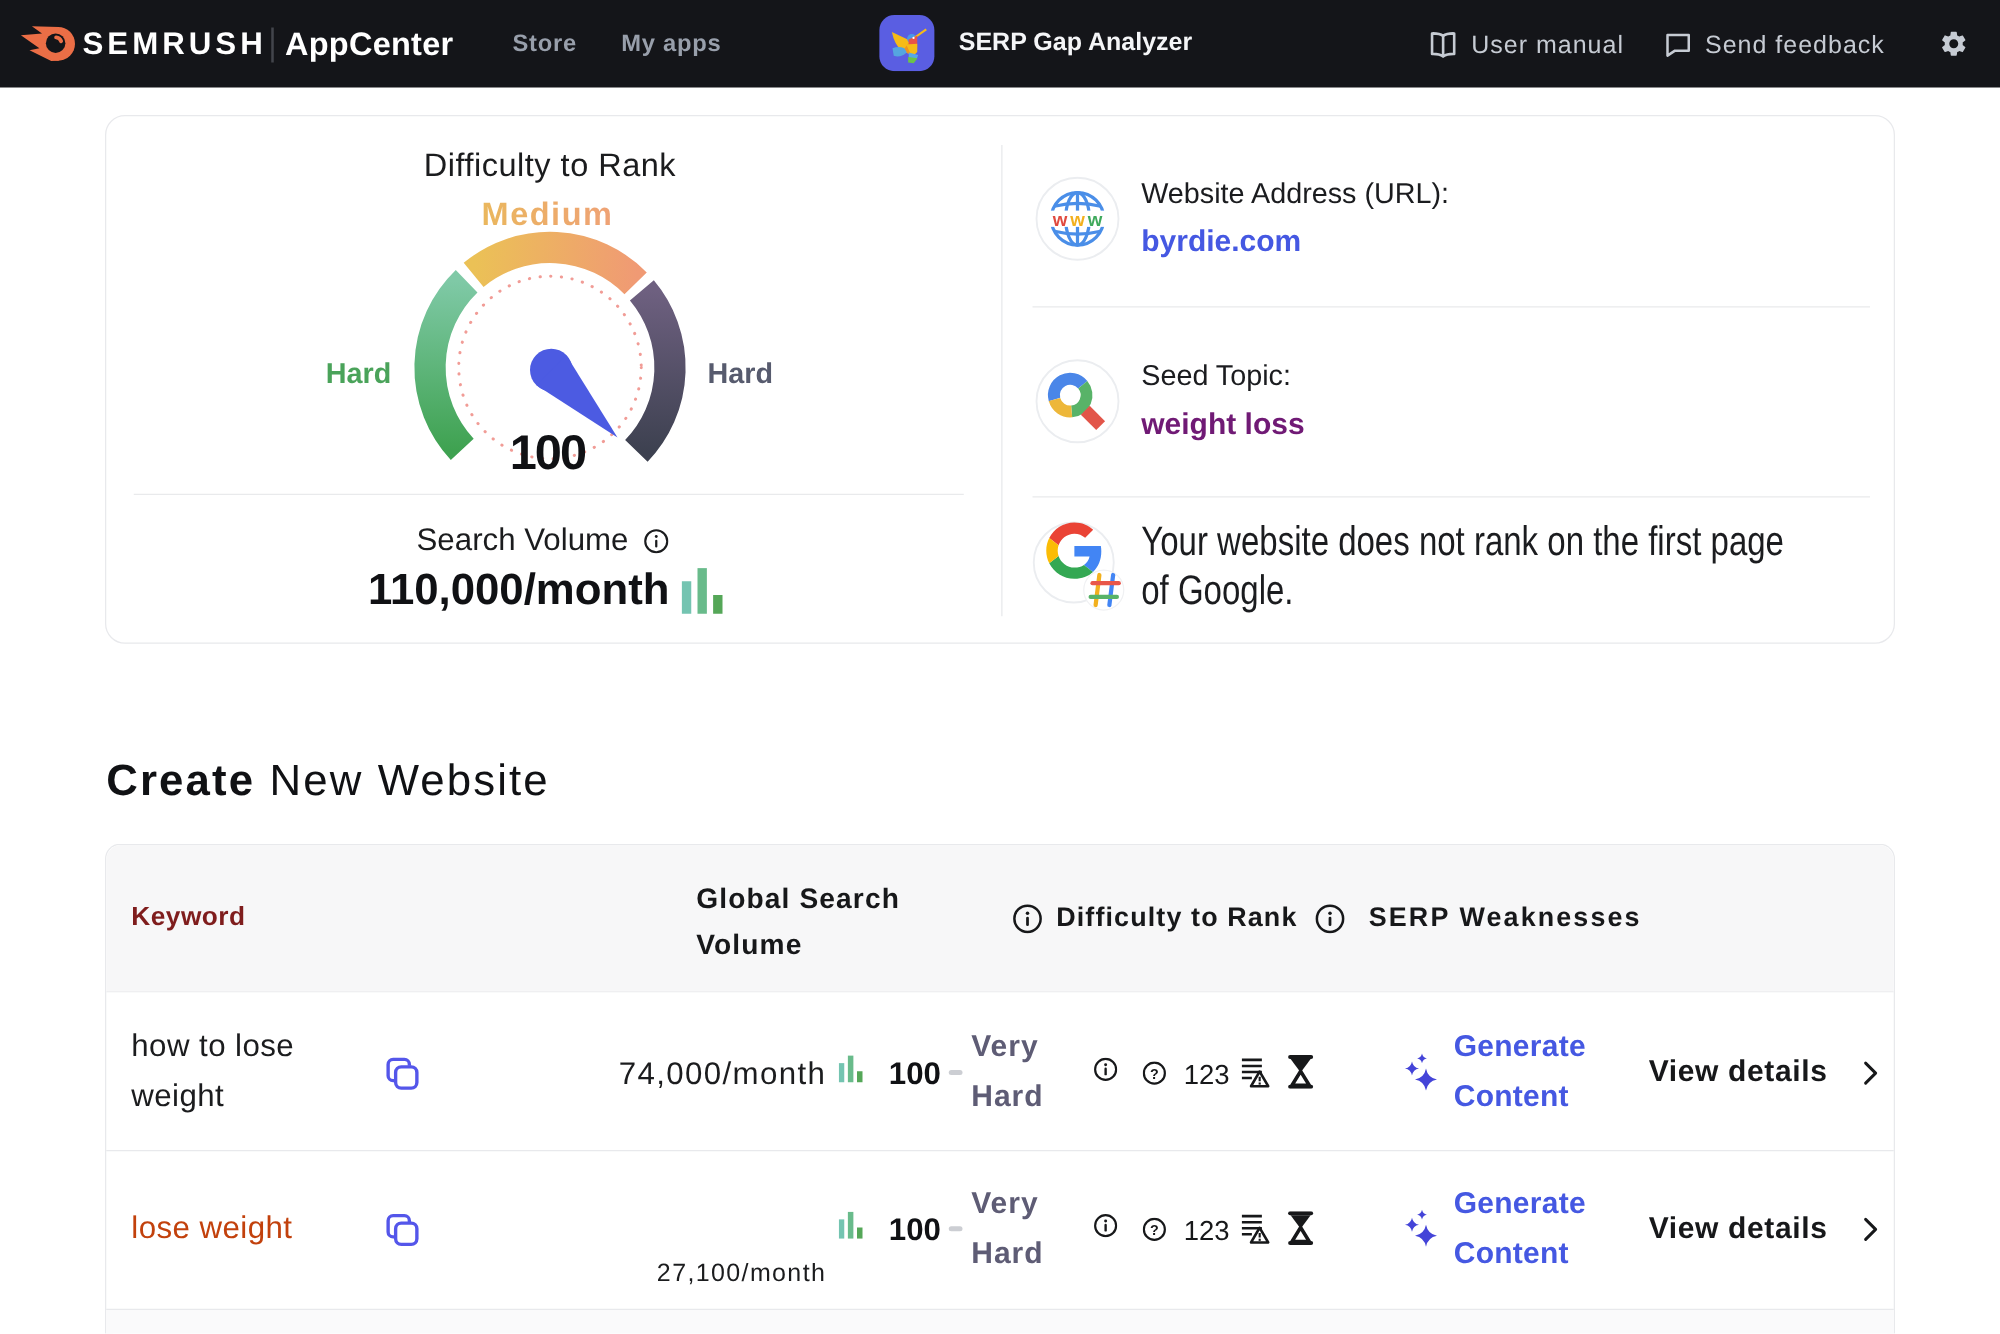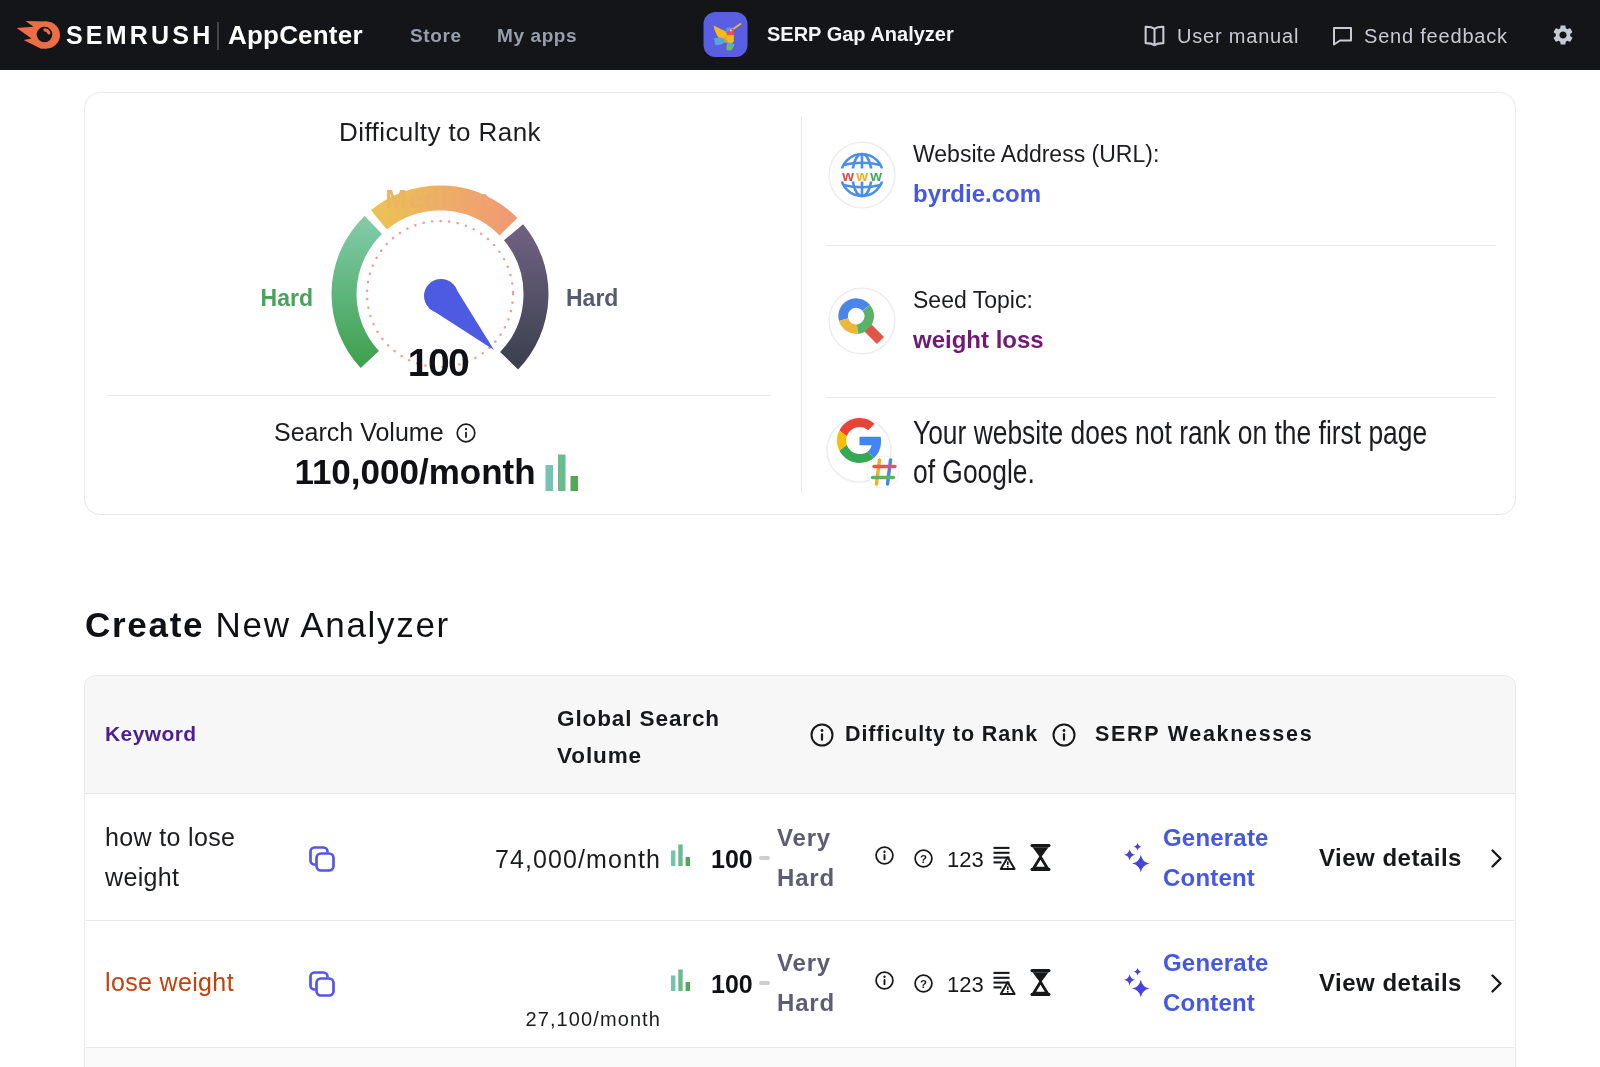--- a/index.html
+++ b/index.html
@@ -76,28 +76,28 @@
     </linearGradient>
   </defs>
   <path d="M 49.8 199.5 A 96 96 0 0 1 53.3 65.0" stroke="url(#gg)" stroke-width="25" fill="none"></path>
   <path d="M 58.9 59.9 A 96 96 0 0 1 188.5 66.7" stroke="url(#go)" stroke-width="25" fill="none"></path>
   <path d="M 193.5 72.3 A 96 96 0 0 1 189.1 200.7" stroke="url(#gd)" stroke-width="25" fill="none"></path>
   <circle cx="120" cy="134" r="73" fill="none" stroke="#f19c96" stroke-width="2.4" stroke-dasharray="0.2 8.4" stroke-linecap="round"></circle>
   <circle cx="121" cy="136" r="17" fill="#4c5be2"></circle>
   <path d="M 174 190 L 108.9 147.9 L 133.1 124.1 Z" fill="#4c5be2"></path>
 </svg>
 
-<div class="abs" style="left:358px;top:156px;width:160px;text-align:center;font-size:26px;font-weight:700;letter-spacing:1.2px;background:linear-gradient(90deg,#e9bd57,#f09c7c);-webkit-background-clip:text;background-clip:text;color:transparent;margin-top:28px;">Medium</div>
+<div class="abs" style="left:358px;top:156px;width:160px;text-align:center;font-size:26px;font-weight:700;letter-spacing:1.2px;background:linear-gradient(90deg,#e9bd57,#f09c7c);-webkit-background-clip:text;background-clip:text;color:transparent;">Medium</div>
 <div class="abs" style="left:218px;top:285px;width:95px;text-align:right;font-size:23px;font-weight:700;color:#4aa35a;">Hard</div>
 <div class="abs" style="left:566px;top:285px;font-size:23px;font-weight:700;color:#575b6e;">Hard</div>
 <div class="abs" style="left:378px;top:341px;width:120px;text-align:center;font-size:39px;font-weight:700;color:#101114;letter-spacing:-1.5px;">100</div>
 
 <div class="abs" style="left:107px;top:395px;width:664px;height:1px;background:#e9eaec;"></div>
 
-<div class="abs" style="left:274px;top:418px;width:320px;display:flex;align-items:center;gap:12px;">
+<div class="abs" style="left:274px;top:418px;width:320px;display:flex;align-items:center;justify-content:center;gap:12px;">
   <span style="font-size:25px;color:#1b1c1e;">Search Volume</span>
   <svg width="20" height="20" viewBox="0 0 20 20" fill="none">
       <circle cx="10" cy="10" r="8.8" stroke="#1b1c1e" stroke-width="1.7"></circle>
       <circle cx="10" cy="6.2" r="1.15" fill="#1b1c1e"></circle>
       <rect x="9.1" y="8.7" width="1.8" height="6.3" rx="0.9" fill="#1b1c1e"></rect>
     </svg>
 </div>
 <div class="abs" style="left:255px;top:452px;width:320px;text-align:center;font-size:35px;font-weight:700;color:#101114;">110,000/month</div>
 <svg class="abs" style="left:544px;top:454px;" width="36" height="38" viewBox="0 0 36 38">
   <rect x="1.5" y="11" width="7.5" height="26" fill="#74c4b1"></rect>
@@ -147,26 +147,26 @@
   <circle cx="59" cy="58" r="16" fill="#fff" stroke="#f0f1f3" stroke-width="1"></circle>
   <g stroke-linecap="round">
     <path d="M55.5 46 L52.5 70" stroke="#f2b01e" stroke-width="3.4"></path>
     <path d="M66.5 46 L63.5 70" stroke="#4285F4" stroke-width="3.4"></path>
     <path d="M50 52.5 H71" stroke="#e8564a" stroke-width="3.4"></path>
     <path d="M48.5 63.5 H69.5" stroke="#58b368" stroke-width="3.4"></path>
   </g>
 </svg>
 <div class="abs" style="left:913px;top:413px;font-size:33px;letter-spacing:0px;line-height:39px;color:#1b1c1f;transform:scaleX(0.80);transform-origin:0 0;white-space:nowrap;">Your website does not rank on the first page<br>of Google.</div>
 
-<div class="abs" style="left:85px;top:605px;font-size:35px;color:#101114;letter-spacing:1.7px;"><b>Create</b> <span style="font-weight:400;">New Analyzer</span></div>
+<div class="abs" style="left:85px;top:605px;font-size:35px;color:#101114;letter-spacing:1.7px;"><b>Create</b> <span style="font-weight:400;">New Website</span></div>
 
 <div class="abs" style="left:84px;top:675px;width:1432px;height:392px;background:#fff;border:1px solid #e8e9ec;border-bottom:none;border-radius:12px 12px 0 0;"></div>
 <div class="abs" style="left:85px;top:676px;width:1430px;height:118px;background:#f7f7f8;border-radius:12px 12px 0 0;border-bottom:1px solid #e8e9ec;"></div>
 
-<div class="abs" style="left:105px;top:722px;font-size:21px;font-weight:700;color:#4c1d95;letter-spacing:0.4px;">Keyword</div>
+<div class="abs" style="left:105px;top:722px;font-size:21px;font-weight:700;color:#7f1d1d;letter-spacing:0.4px;">Keyword</div>
 <div class="abs" style="left:557px;top:700px;font-size:22.5px;font-weight:700;color:#17181a;letter-spacing:0.9px;line-height:37px;">Global Search<br>Volume</div>
 <svg class="abs" style="left:810px;top:723px;" width="24" height="24" viewBox="0 0 24 24" fill="none">
     <circle cx="12" cy="12" r="10.5" stroke="#17181a" stroke-width="2"></circle>
     <circle cx="12" cy="7.5" r="1.4" fill="#17181a"></circle>
     <rect x="10.9" y="10.3" width="2.2" height="7.5" rx="1.1" fill="#17181a"></rect>
   </svg>
 <div class="abs" style="left:845px;top:722px;font-size:21.5px;font-weight:700;color:#17181a;letter-spacing:0.9px;">Difficulty to Rank</div>
 <svg class="abs" style="left:1052px;top:723px;" width="24" height="24" viewBox="0 0 24 24" fill="none">
     <circle cx="12" cy="12" r="10.5" stroke="#17181a" stroke-width="2"></circle>
     <circle cx="12" cy="7.5" r="1.4" fill="#17181a"></circle>

